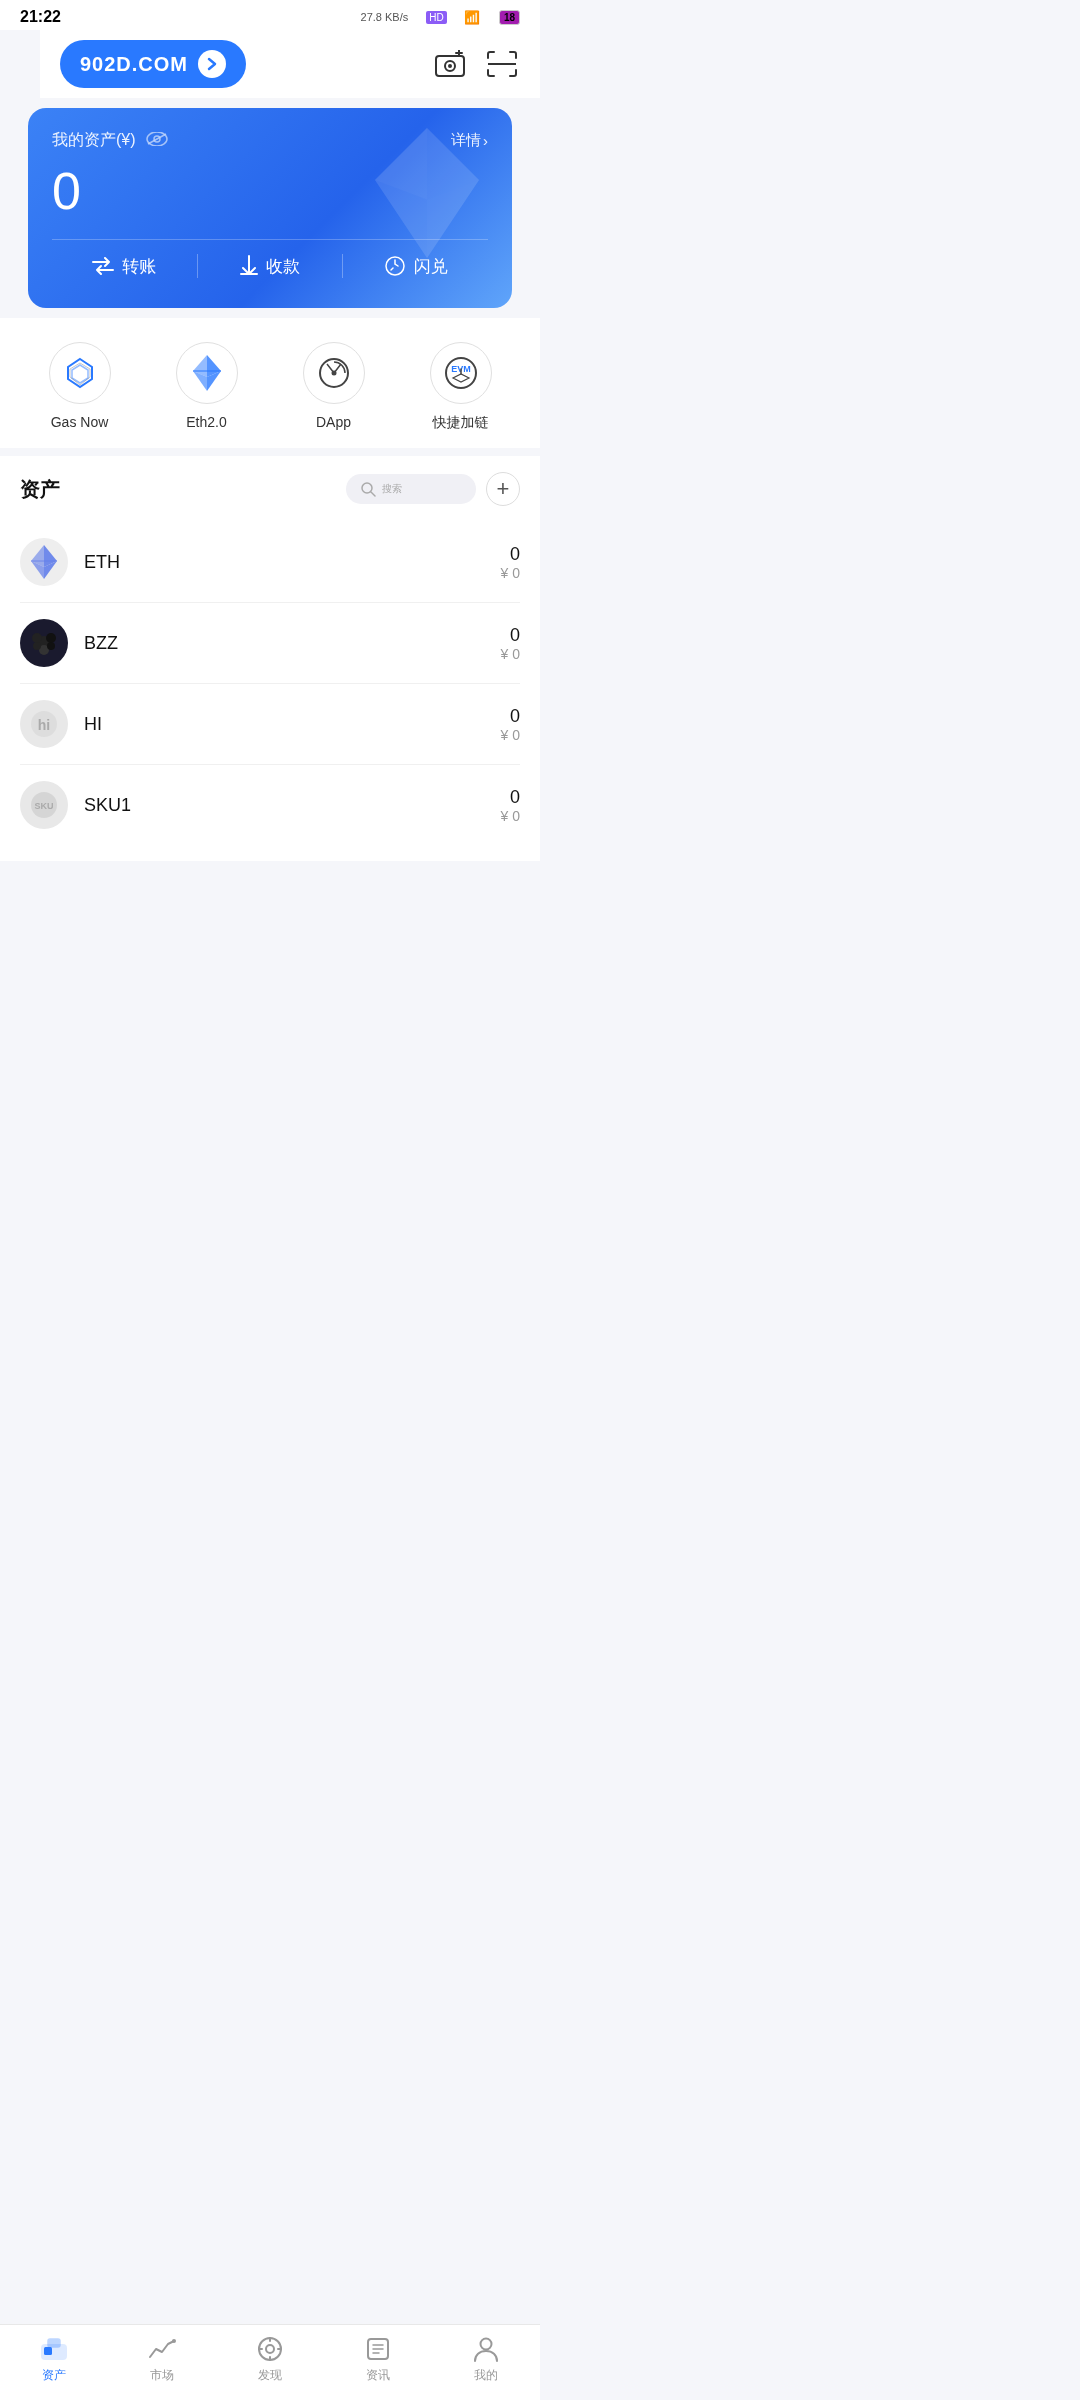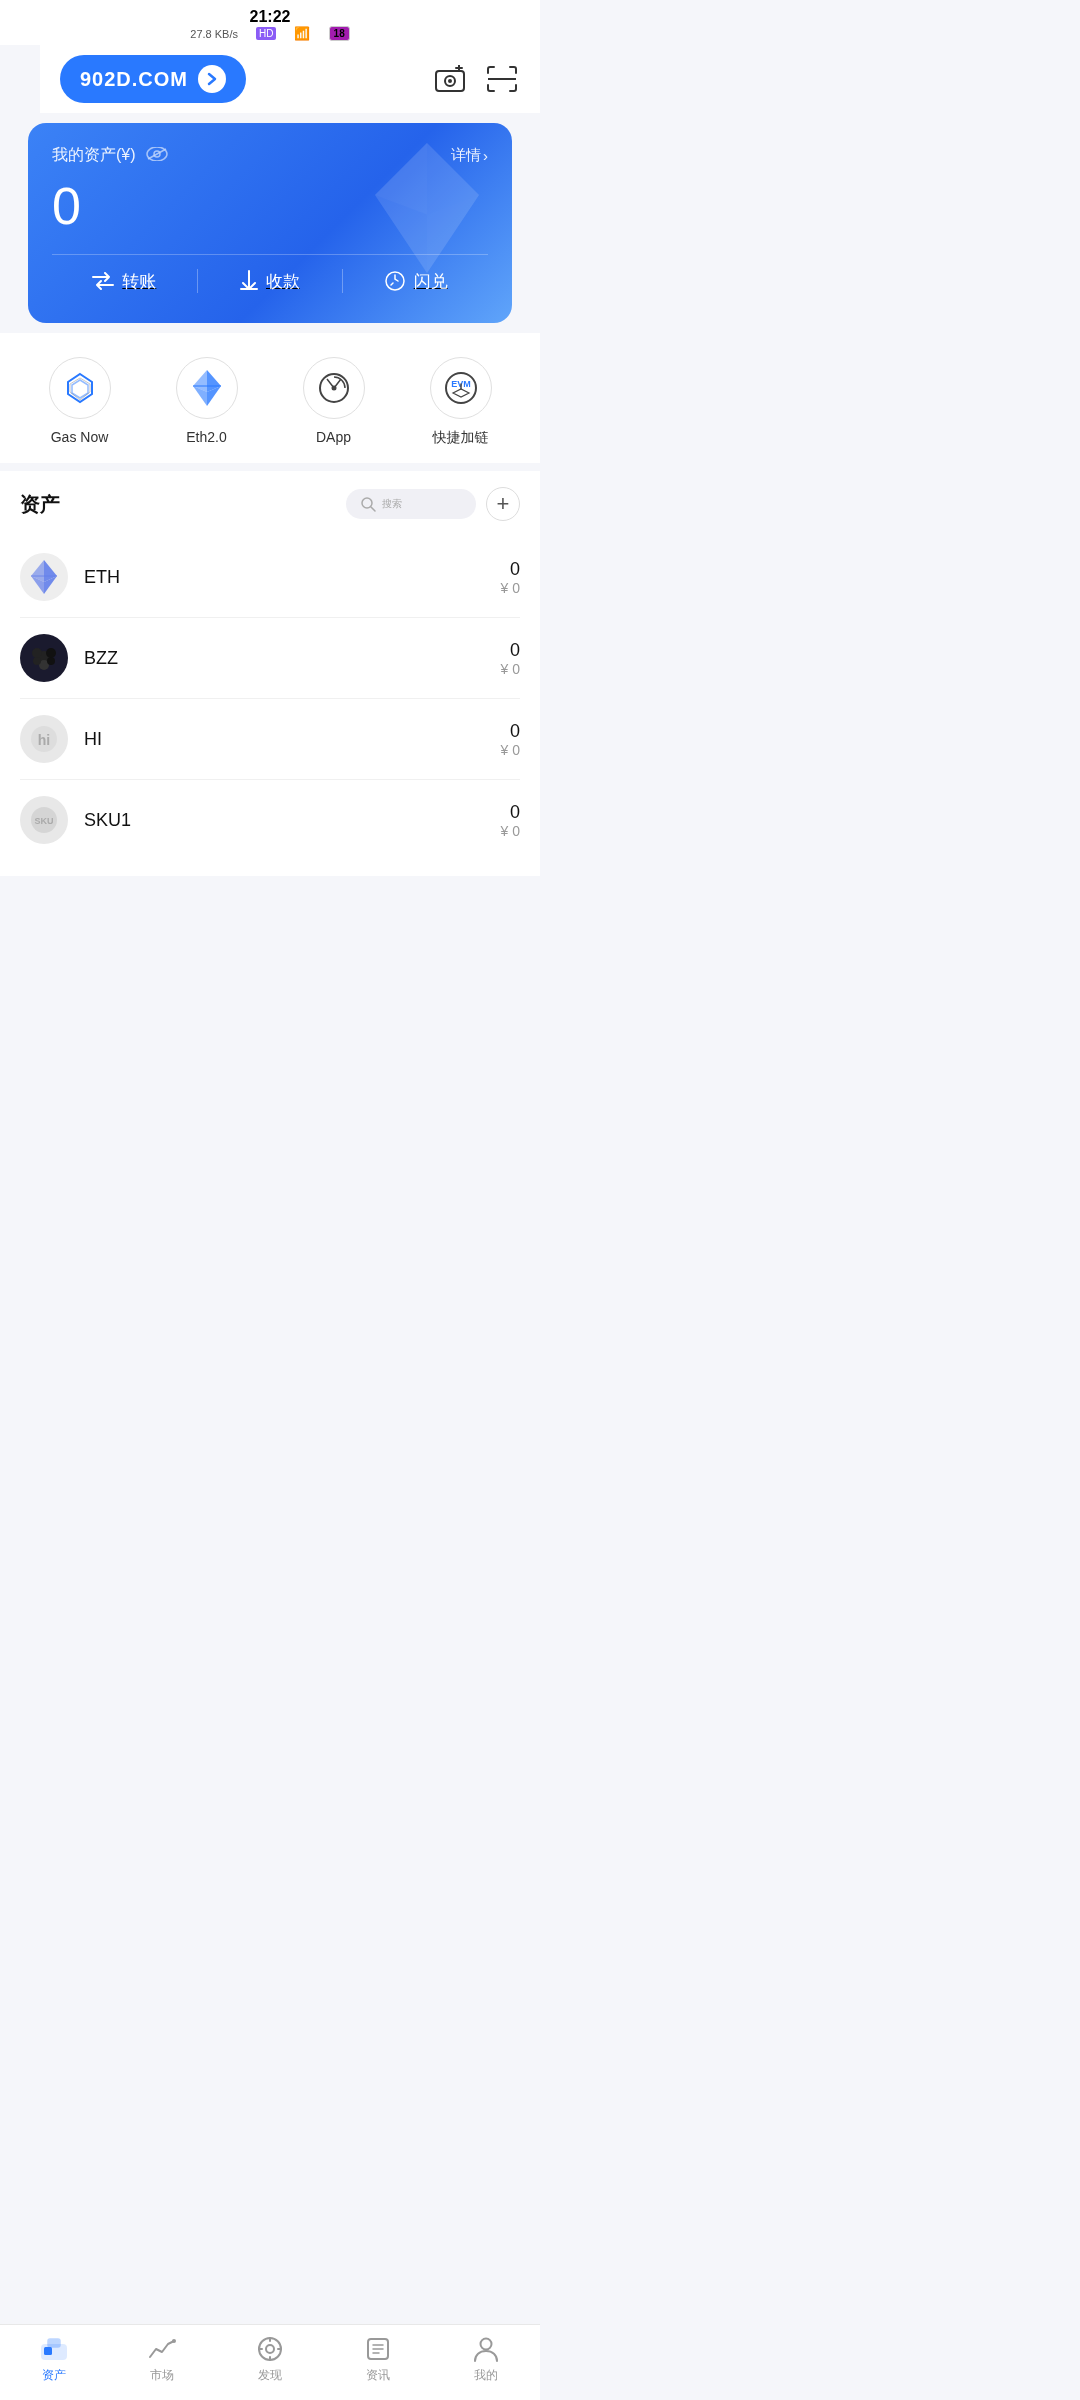--- a/index.html
+++ b/index.html
@@ -13,21 +13,20 @@
       overflow-x: hidden;
     }
 
     
     .status-bar {
       display: flex;
       justify-content: space-between;
       align-items: center;
       padding: 8px 20px 4px;
       background: #fff;
-      flex-direction: column;
     }
     .status-time {
       font-size: 16px;
       font-weight: 600;
       color: #000;
     }
     .status-icons {
       display: flex;
       align-items: center;
       gap: 18px;
@@ -142,21 +141,20 @@
       height: 130px;
     }
 
     
     .card-actions {
       display: flex;
       justify-content: space-around;
       border-top: 1px solid rgba(255,255,255,0.25);
       margin-top: 18px;
       padding: 14px 0;
-      text-decoration: underline;
     }
     .card-action {
       display: flex;
       align-items: center;
       gap: 8px;
       color: #fff;
       font-size: 17px;
       cursor: pointer;
       flex: 1;
       justify-content: center;

